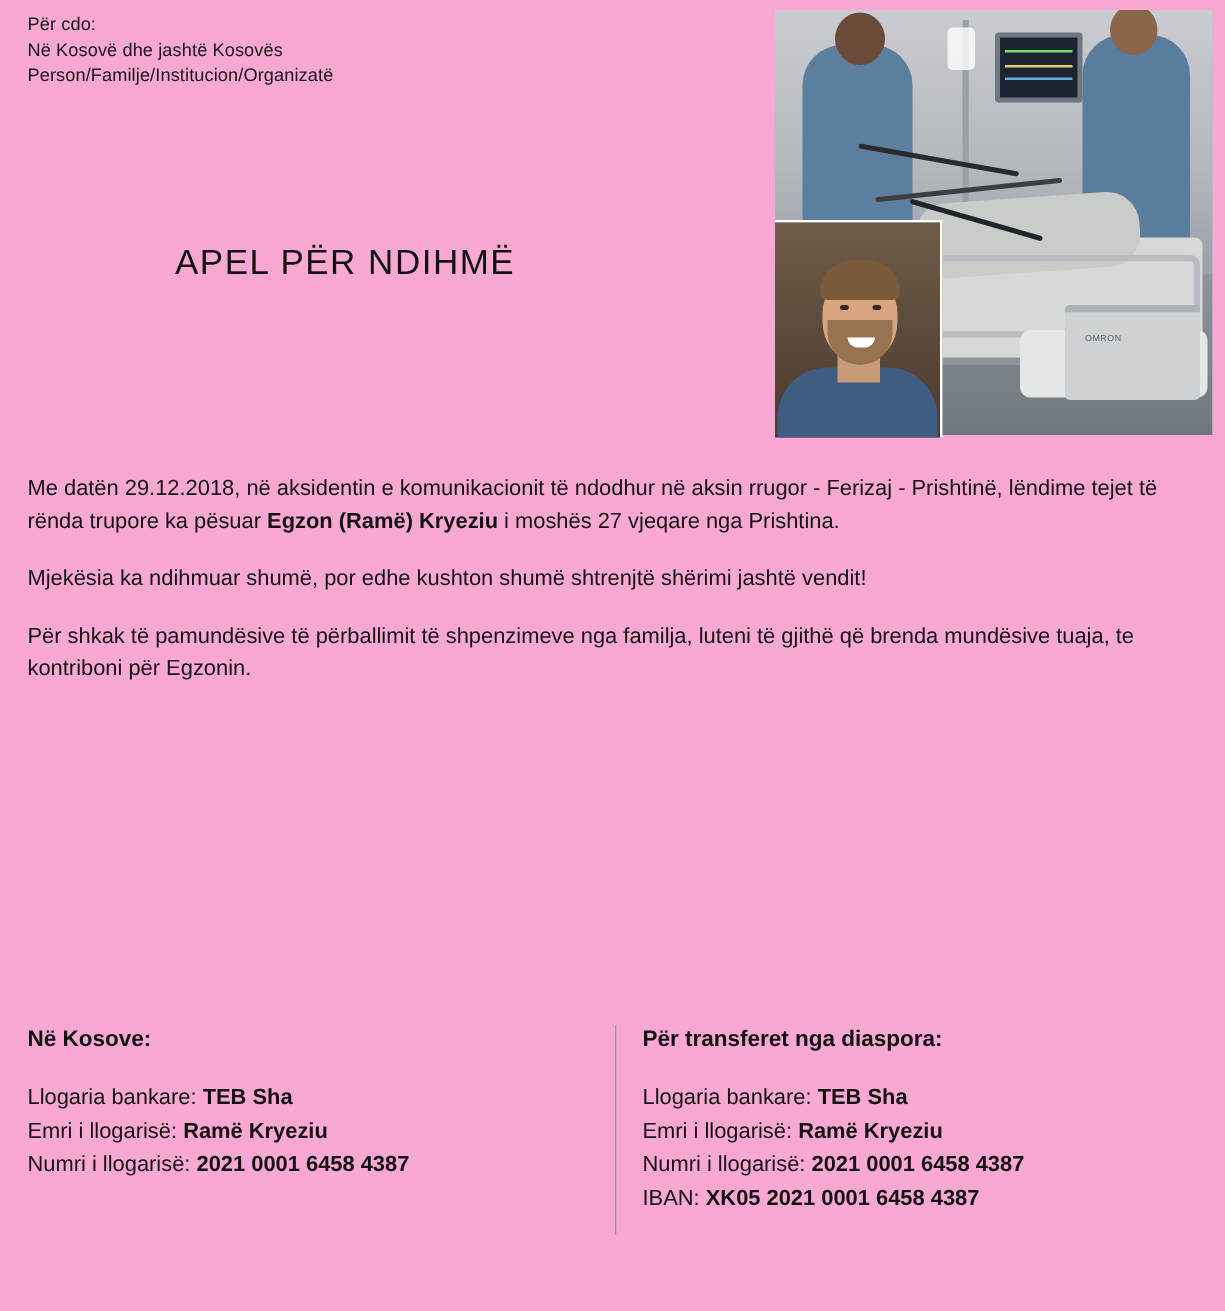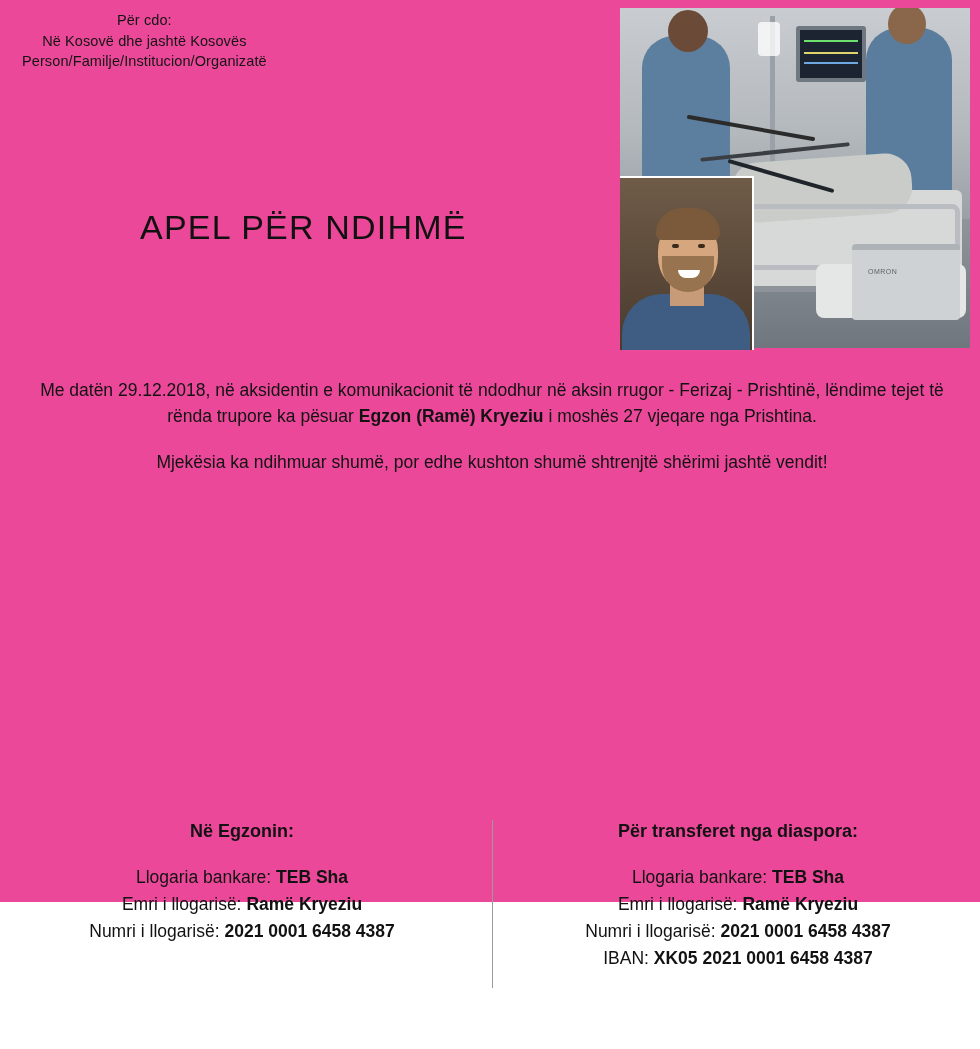--- a/index.html
+++ b/index.html
@@ -12,42 +12,41 @@
     height: 1049px;
     font-family: "Liberation Sans", sans-serif;
     color: #111111;
     position: relative;
     overflow: hidden;
   }
 
   .page {
     position: relative;
     width: 980px;
-    height: 902px;
-    background: #ec4899;
-    text-align: center;
+    height: 1049px;
+    background: #f9a8d4;
   }
 
   
   .addressee {
     position: absolute;
     left: 22px;
     top: 10px;
     font-size: 14.5px;
     line-height: 1.42;
     color: #141414;
     letter-spacing: 0.1px;
   }
   .addressee div { white-space: nowrap; }
 
   .title {
     position: absolute;
     left: 140px;
-    top: 208px;
-    font-size: 34px;
+    top: 194px;
+    font-size: 28px;
     letter-spacing: 1.2px;
     color: #111111;
     font-weight: 400;
   }
 
   
   .photos {
     position: absolute;
     left: 620px;
     top: 8px;
@@ -258,27 +257,28 @@
       <div class="pf-eye l"></div>
       <div class="pf-eye r"></div>
       <div class="pf-beard"></div>
       <div class="pf-smile"></div>
     </div>
   </div>
 
   <div class="body-text">
     <p>Me datën 29.12.2018, në aksidentin e komunikacionit të ndodhur në aksin rrugor - Ferizaj - Prishtinë, lëndime tejet të rënda trupore ka pësuar <b>Egzon (Ramë) Kryeziu</b> i moshës 27 vjeqare nga Prishtina.</p>
     <p>Mjekësia ka ndihmuar shumë, por edhe kushton shumë shtrenjtë shërimi jashtë vendit!</p>
+    <p>Për shkak të pamundësive të përballimit të shpenzimeve nga familja, luteni të gjithë që brenda mundësive tuaja, te kontriboni për Egzonin.</p>
   </div>
 
   <div class="bank">
     <div class="bank-divider"></div>
 
     <div class="bank-col left">
-      <div class="bank-head">Në Egzonin:</div>
+      <div class="bank-head">Në Kosove:</div>
       <div class="bank-line">
         <span>Llogaria bankare:</span>
         <b>TEB Sha</b>
       </div>
       <div class="bank-line">
         <span>Emri i llogarisë:</span>
         <b>Ramë Kryeziu</b>
       </div>
       <div class="bank-line">
         <span>Numri i llogarisë:</span>

